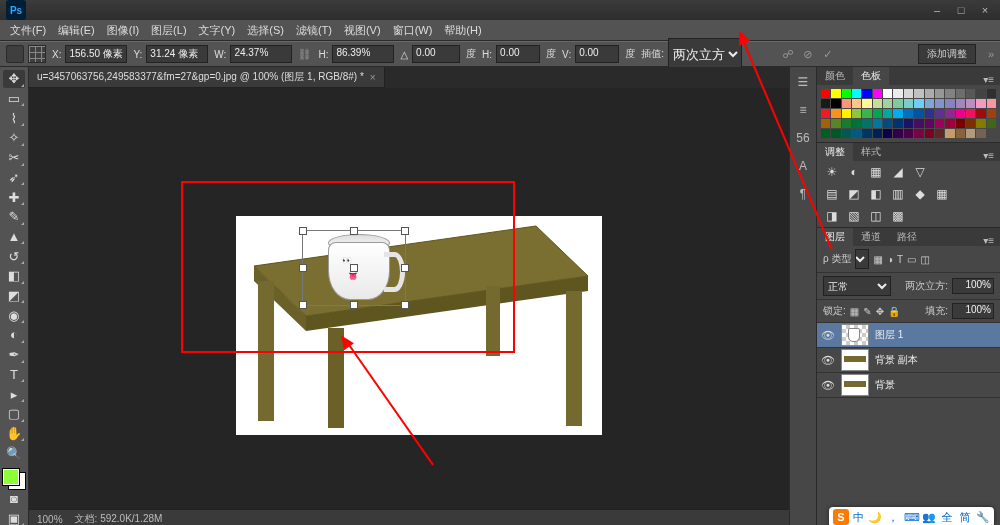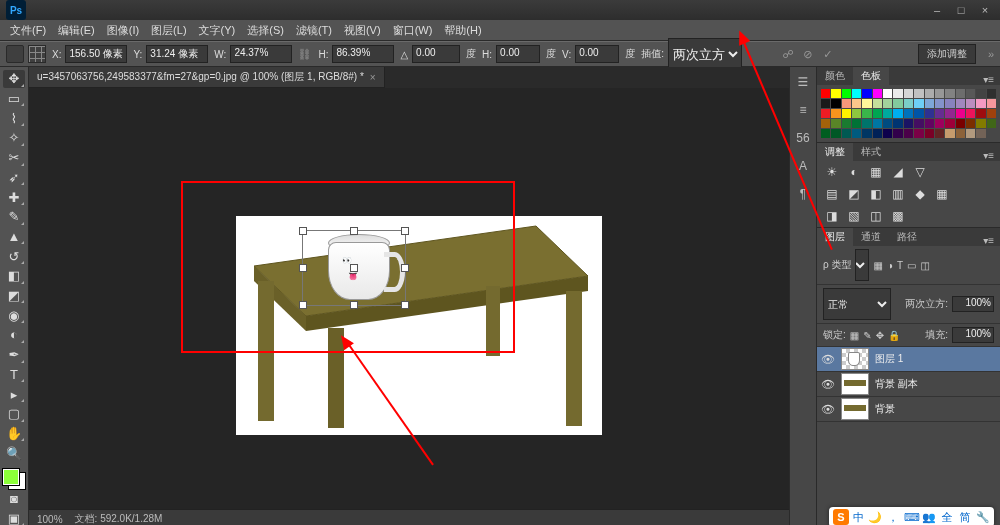--- a/index.html
+++ b/index.html
@@ -56,21 +56,21 @@
   .ptabs .pmenu{margin-left:auto;padding:0 6px;color:#bbb;font-size:10px}
   
   .swatchgrid{display:grid;grid-template-columns:repeat(17,1fr);grid-auto-rows:9px;gap:1px;padding:4px;background:#474747}
   .swatchgrid div{width:100%;height:100%}
   
   .adjrow{display:flex;gap:8px;padding:4px 8px;color:#ddd;font-size:12px}
   .adjrow span{width:14px;text-align:center}
   
   .layers-body{background:#474747;padding:0}
   .lay-tool-row{display:flex;align-items:center;gap:4px;padding:3px 6px;border-bottom:1px solid #333;font-size:10px}
-  .lay-select{background:#3a3a3a;border:1px solid #222;color:#eee;font-size:10px;height:32px;flex:none}
+  .lay-select{background:#3a3a3a;border:1px solid #222;color:#eee;font-size:10px;height:20px;flex:none}
   .lay-num{background:#3a3a3a;border:1px solid #222;color:#eee;font-size:10px;height:14px;width:38px;text-align:right;padding-right:2px}
   .layer-row{display:flex;align-items:center;height:24px;border-bottom:1px solid #333;padding:0 4px;gap:6px;overflow:hidden}
   .layer-row.sel{background:#5a78a0}
   .eye{width:14px;height:14px;color:#ddd;display:flex;align-items:center;justify-content:center;font-size:11px}
   .thumb{width:26px;height:20px;border:1px solid #888;background:#fff;flex:none}
   .thumb.checker{background-image:linear-gradient(45deg,#ccc 25%,transparent 25%,transparent 75%,#ccc 75%),linear-gradient(45deg,#ccc 25%,transparent 25%,transparent 75%,#ccc 75%);background-size:8px 8px;background-position:0 0,4px 4px;position:relative}
   .thumb.checker::after{content:"";position:absolute;left:6px;top:3px;width:10px;height:12px;background:#fff;border:1px solid #888;border-radius:2px 2px 40% 40%}
   .thumb.table{position:relative}
   .thumb.table::after{content:"";position:absolute;left:2px;top:6px;right:2px;height:6px;background:#746a2f}
   .laylabel{color:#eee;font-size:10px}

